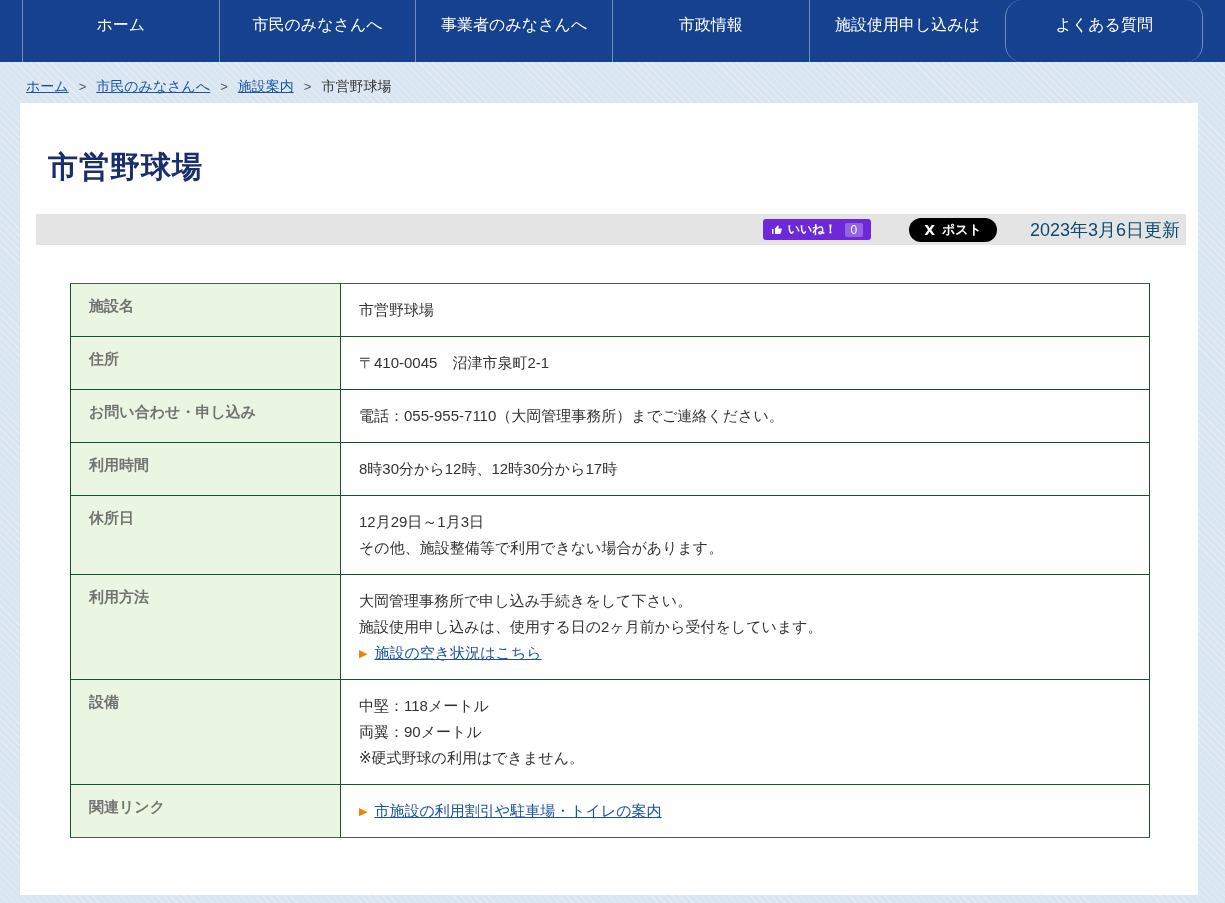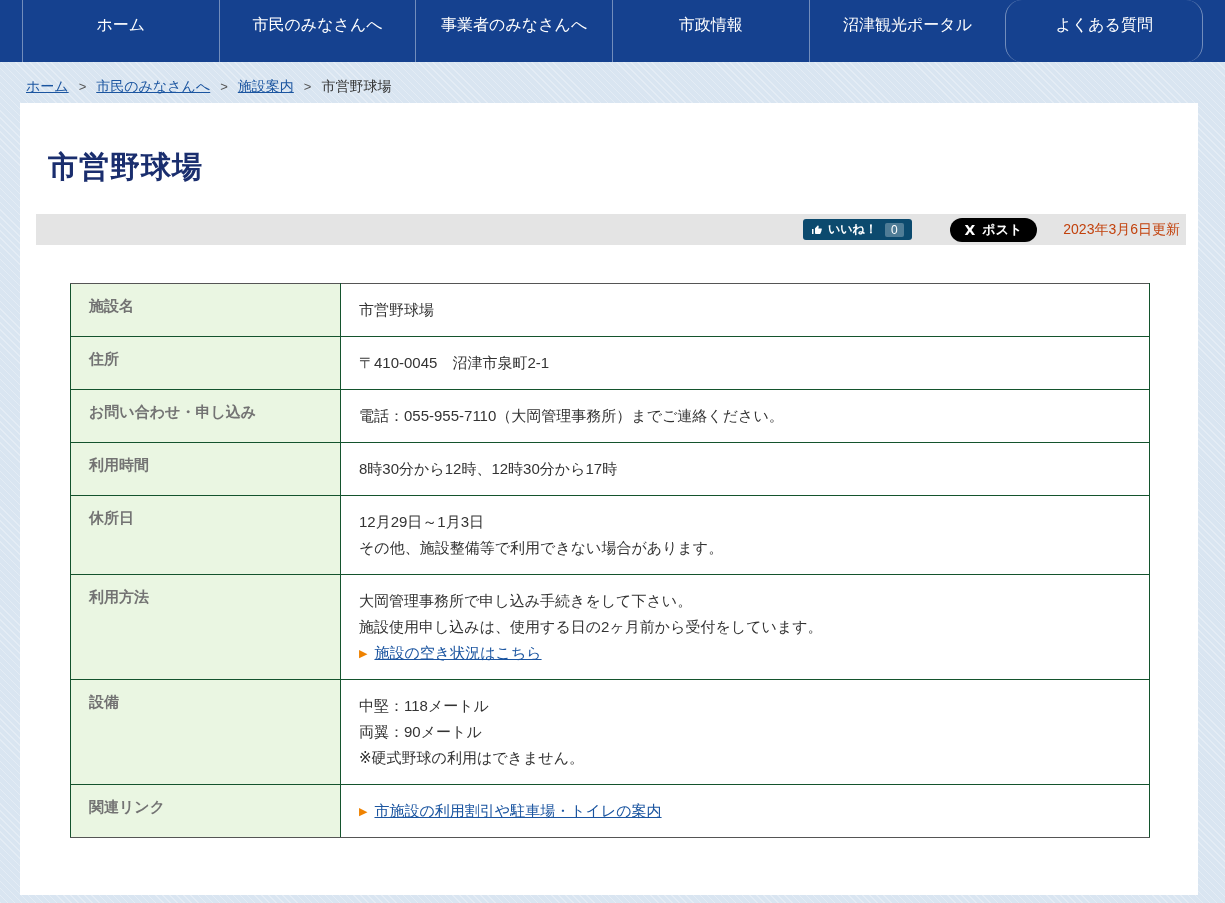--- a/index.html
+++ b/index.html
@@ -25,31 +25,31 @@
   .bc-current { color: #333; }
   
   .content-box { background: #fff; margin: 0 27px 0 20px; min-height: 792px; padding-top: 44px; }
   .page-title { color: #1a2e6e; font-size: 30px; font-weight: bold; margin: 0 0 26px 28px; letter-spacing: 1px; }
   
   .social-bar {
     background: #e4e4e4; height: 31px; margin: 0 12px 0 16px;
     display: flex; align-items: center; justify-content: flex-end; padding-right: 6px;
   }
   .fb-like {
-    background: #0c4a6e; color: #fff; height: 21px; display: flex; align-items: center;
+    background: #6d28d9; color: #fff; height: 21px; display: flex; align-items: center;
     border-radius: 3px; padding: 0 8px; font-size: 12px; font-weight: bold; cursor: pointer; gap: 5px;
   }
   .like-count { background: rgba(255,255,255,.28); padding: 0 6px; margin-left: 3px; border-radius: 2px; font-weight: normal; }
   .thumb { display: flex; align-items: center; }
   .x-post {
     background: #000; color: #fff; height: 24px; border-radius: 13px; display: flex;
     align-items: center; gap: 7px; padding: 0 15px; margin-left: 38px; font-size: 13px; font-weight: bold; cursor: pointer;
   }
   .x-logo { font-weight: 900; font-size: 14px; font-family: "DejaVu Sans", sans-serif; }
-  .updated { margin-left: 26px; font-size: 14px; color: #c2410c; }
+  .updated { margin-left: 33px; font-size: 18px; color: #0c4a6e; }
   
   .facility-table { border-collapse: collapse; margin: 38px 48px 40px 50px; width: 1080px; font-size: 15px; }
   .facility-table th, .facility-table td {
     border: 1px solid #14532d; padding: 13px 18px; vertical-align: top; text-align: left;
   }
   .facility-table tr:first-child th, .facility-table tr:first-child td { border-top: 1px solid #555; }
   .facility-table tr:last-child th, .facility-table tr:last-child td { border-bottom: 1px solid #555; }
   .facility-table th { background: #eaf6e2; width: 270px; font-weight: bold; color: #737373; }
   .cell-line { line-height: 26px; }
   .link-line { display: flex; align-items: center; gap: 7px; line-height: 26px; }
@@ -57,21 +57,21 @@
   .cell-link { color: #1b55a0; text-decoration: underline; cursor: pointer; }
 </style>
 </head>
 <body>
 
 <nav class="topnav">
     <div class="nav-item">ホーム</div>
     <div class="nav-item">市民のみなさんへ</div>
     <div class="nav-item">事業者のみなさんへ</div>
     <div class="nav-item">市政情報</div>
-    <div class="nav-item">沼津観光ポータル</div>
+    <div class="nav-item">施設使用申し込みは</div>
     <div class="nav-item">よくある質問</div>
   </nav>
 
 <div class="breadcrumb"><a class="bc-link" href="#">ホーム</a><span class="bc-sep">&gt;</span><a class="bc-link" href="#">市民のみなさんへ</a><span class="bc-sep">&gt;</span><a class="bc-link" href="#">施設案内</a><span class="bc-sep">&gt;</span><span class="bc-current">市営野球場</span></div>
 
 <main class="content-box">
 
   <h1 class="page-title">市営野球場</h1>
 
   <div class="social-bar">

